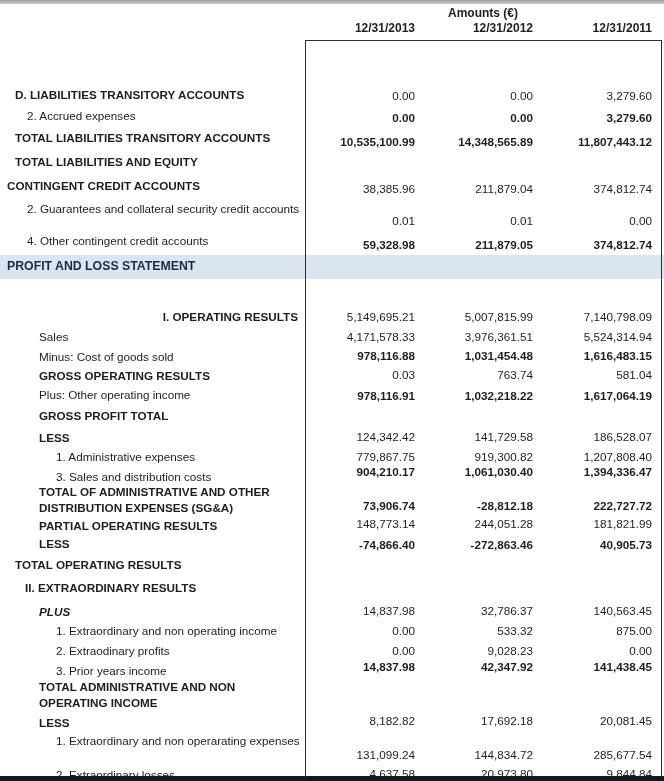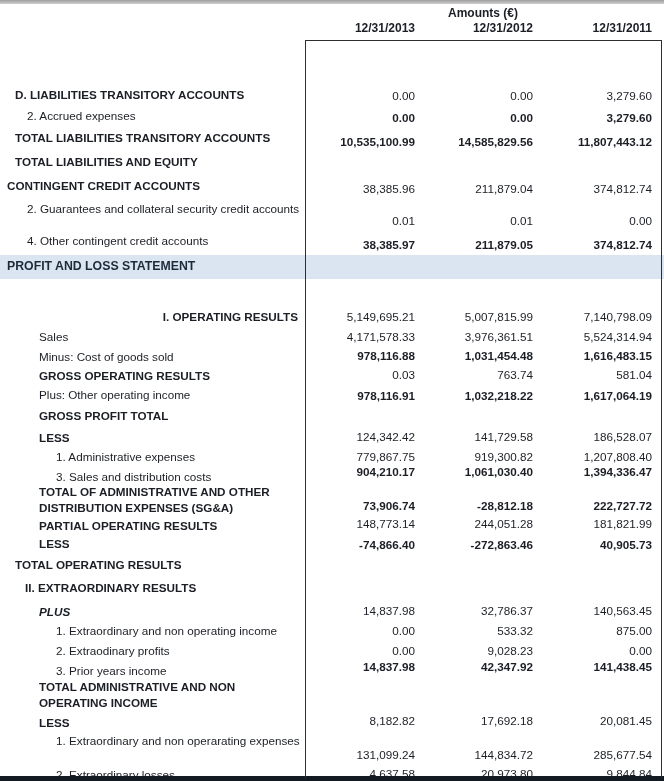--- a/index.html
+++ b/index.html
@@ -49,41 +49,41 @@
       </div>
       <div class="row b" style="top: 110px;">
         <div class="label" style="left: 15px; width: 283px;">TOTAL LIABILITIES TRANSITORY ACCOUNTS</div>
         <div class="val c0 bv">0.00</div>
         <div class="val c1 bv">0.00</div>
         <div class="val c2 bv">3,279.60</div>
       </div>
       <div class="row b" style="top: 134px;">
         <div class="label" style="left: 15px; width: 283px;">TOTAL LIABILITIES AND EQUITY</div>
         <div class="val c0 bv">10,535,100.99</div>
-        <div class="val c1 bv">14,585,829.56</div>
+        <div class="val c1 bv">14,348,565.89</div>
         <div class="val c2 bv">11,807,443.12</div>
       </div>
       <div class="row b" style="top: 158px;">
         <div class="label" style="left: 7px; width: 291px;">CONTINGENT CREDIT ACCOUNTS</div>
       </div>
       <div class="row" style="top: 181px;">
         <div class="label num" style="left: 27px; width: 271px;">2. Guarantees and collateral security credit accounts</div>
         <div class="val c0">38,385.96</div>
         <div class="val c1">211,879.04</div>
         <div class="val c2">374,812.74</div>
       </div>
       <div class="row" style="top: 213px;">
         <div class="label num" style="left: 27px; width: 271px;">4. Other contingent credit accounts</div>
         <div class="val c0">0.01</div>
         <div class="val c1">0.01</div>
         <div class="val c2">0.00</div>
       </div>
       <div class="row b" style="top: 237px;">
         <div class="label" style="left: 15px; width: 283px;">TOTAL CONTINGENT CREDIT ACCOUNTS</div>
-        <div class="val c0 bv">38,385.97</div>
+        <div class="val c0 bv">59,328.98</div>
         <div class="val c1 bv">211,879.05</div>
         <div class="val c2 bv">374,812.74</div>
       </div>
       <div class="bannerrow" style="top: 255px;">
         <div class="bannerbg" style="background: rgb(219, 229, 241);"></div>
         <div class="label">PROFIT AND LOSS STATEMENT</div>
       </div>
       <div class="row b" style="top: 289px;">
         <div class="label" style="left: 25px; width: 273px; text-align: right;">I. OPERATING RESULTS</div>
       </div>

